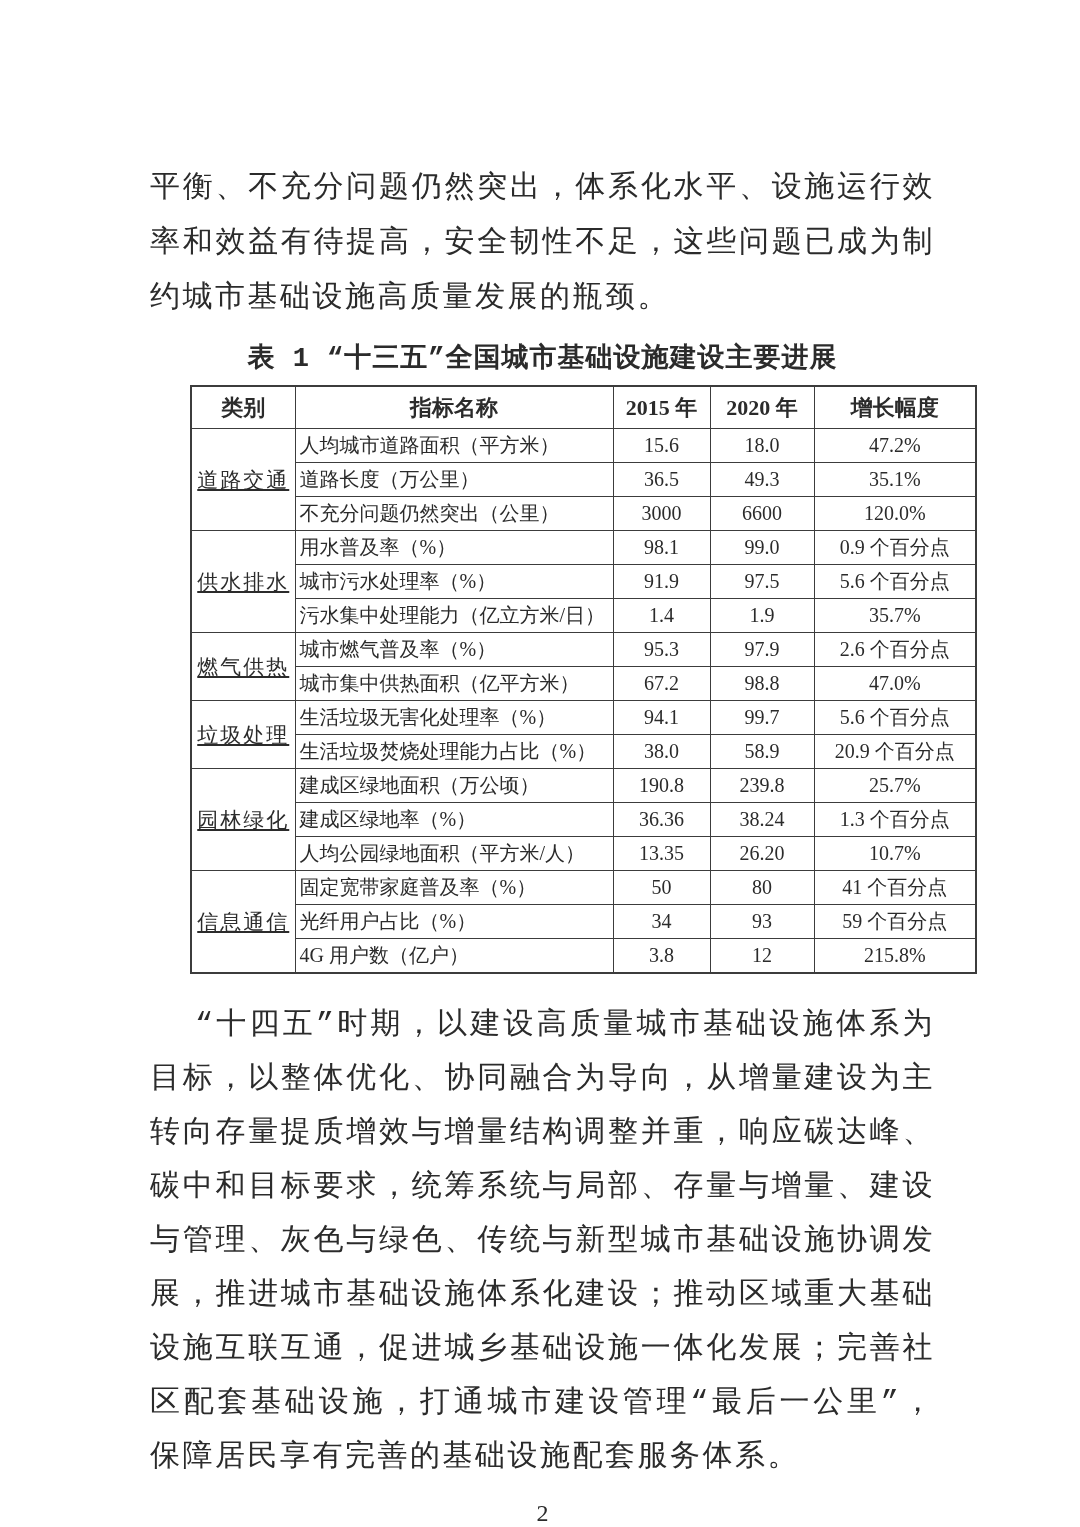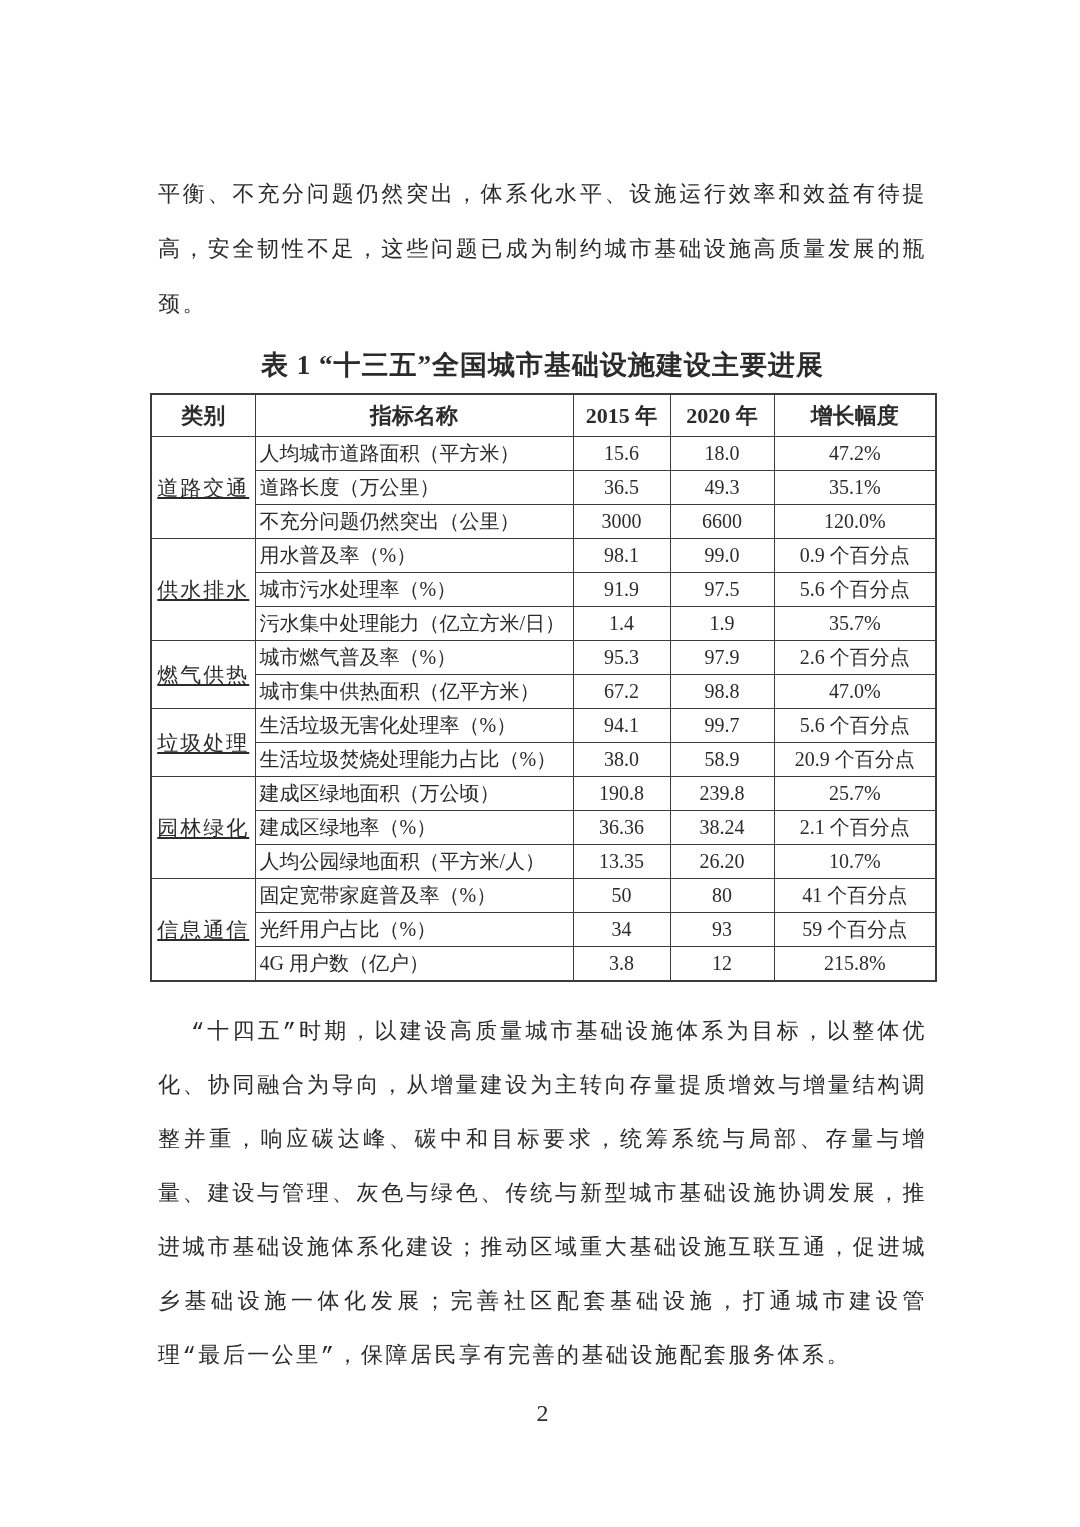--- a/index.html
+++ b/index.html
@@ -7,44 +7,46 @@
     position:relative;
     width:1080px; height:1527px;
     background:#ffffff;
     box-sizing:border-box;
     padding:158px 145px 0 150px;
     font-family:"Liberation Serif","DejaVu Serif",serif;
     color:#2b2b2b;
     overflow:hidden;
   }
   .para {
-    font-size:22px;
+    font-size:30px;
     line-height:55px;
     text-align:justify;
     letter-spacing:2.5px;
-    margin:8px;
+    margin:0;
   }
   .closing {
     text-indent:1.5em;
     margin-top:24px;
     line-height:54px;
     font-family:Liberation Mono, monospace;
   }
   .table-title {
     font-size:27px;
     font-weight:bold;
     text-align:center;
     letter-spacing:1px;
     margin:16px 0 10px 0;
+    font-family:Liberation Mono, monospace;
   }
   table.progress {
     width:100%;
     border-collapse:collapse;
     table-layout:fixed;
     border:2px solid #3c3c3c;
+    margin-left:40px;
   }
   table.progress th, table.progress td {
     border:1px solid #3c3c3c;
     padding:0;
     overflow:hidden;
     white-space:nowrap;
   }
   table.progress th {
     height:41px;
     font-size:22px;
@@ -166,21 +168,21 @@
           <td rowspan="3" class="cat">园林绿化</td>
           <td class="ind">建成区绿地面积（万公顷）</td>
           <td class="num">190.8</td>
           <td class="num">239.8</td>
           <td class="num">25.7%</td>
         </tr>
         <tr>
           <td class="ind">建成区绿地率（%）</td>
           <td class="num">36.36</td>
           <td class="num">38.24</td>
-          <td class="num">2.1 个百分点</td>
+          <td class="num">1.3 个百分点</td>
         </tr>
         <tr>
           <td class="ind">人均公园绿地面积（平方米/人）</td>
           <td class="num">13.35</td>
           <td class="num">26.20</td>
           <td class="num">10.7%</td>
         </tr>
         <tr>
           <td rowspan="3" class="cat">信息通信</td>
           <td class="ind">固定宽带家庭普及率（%）</td>

